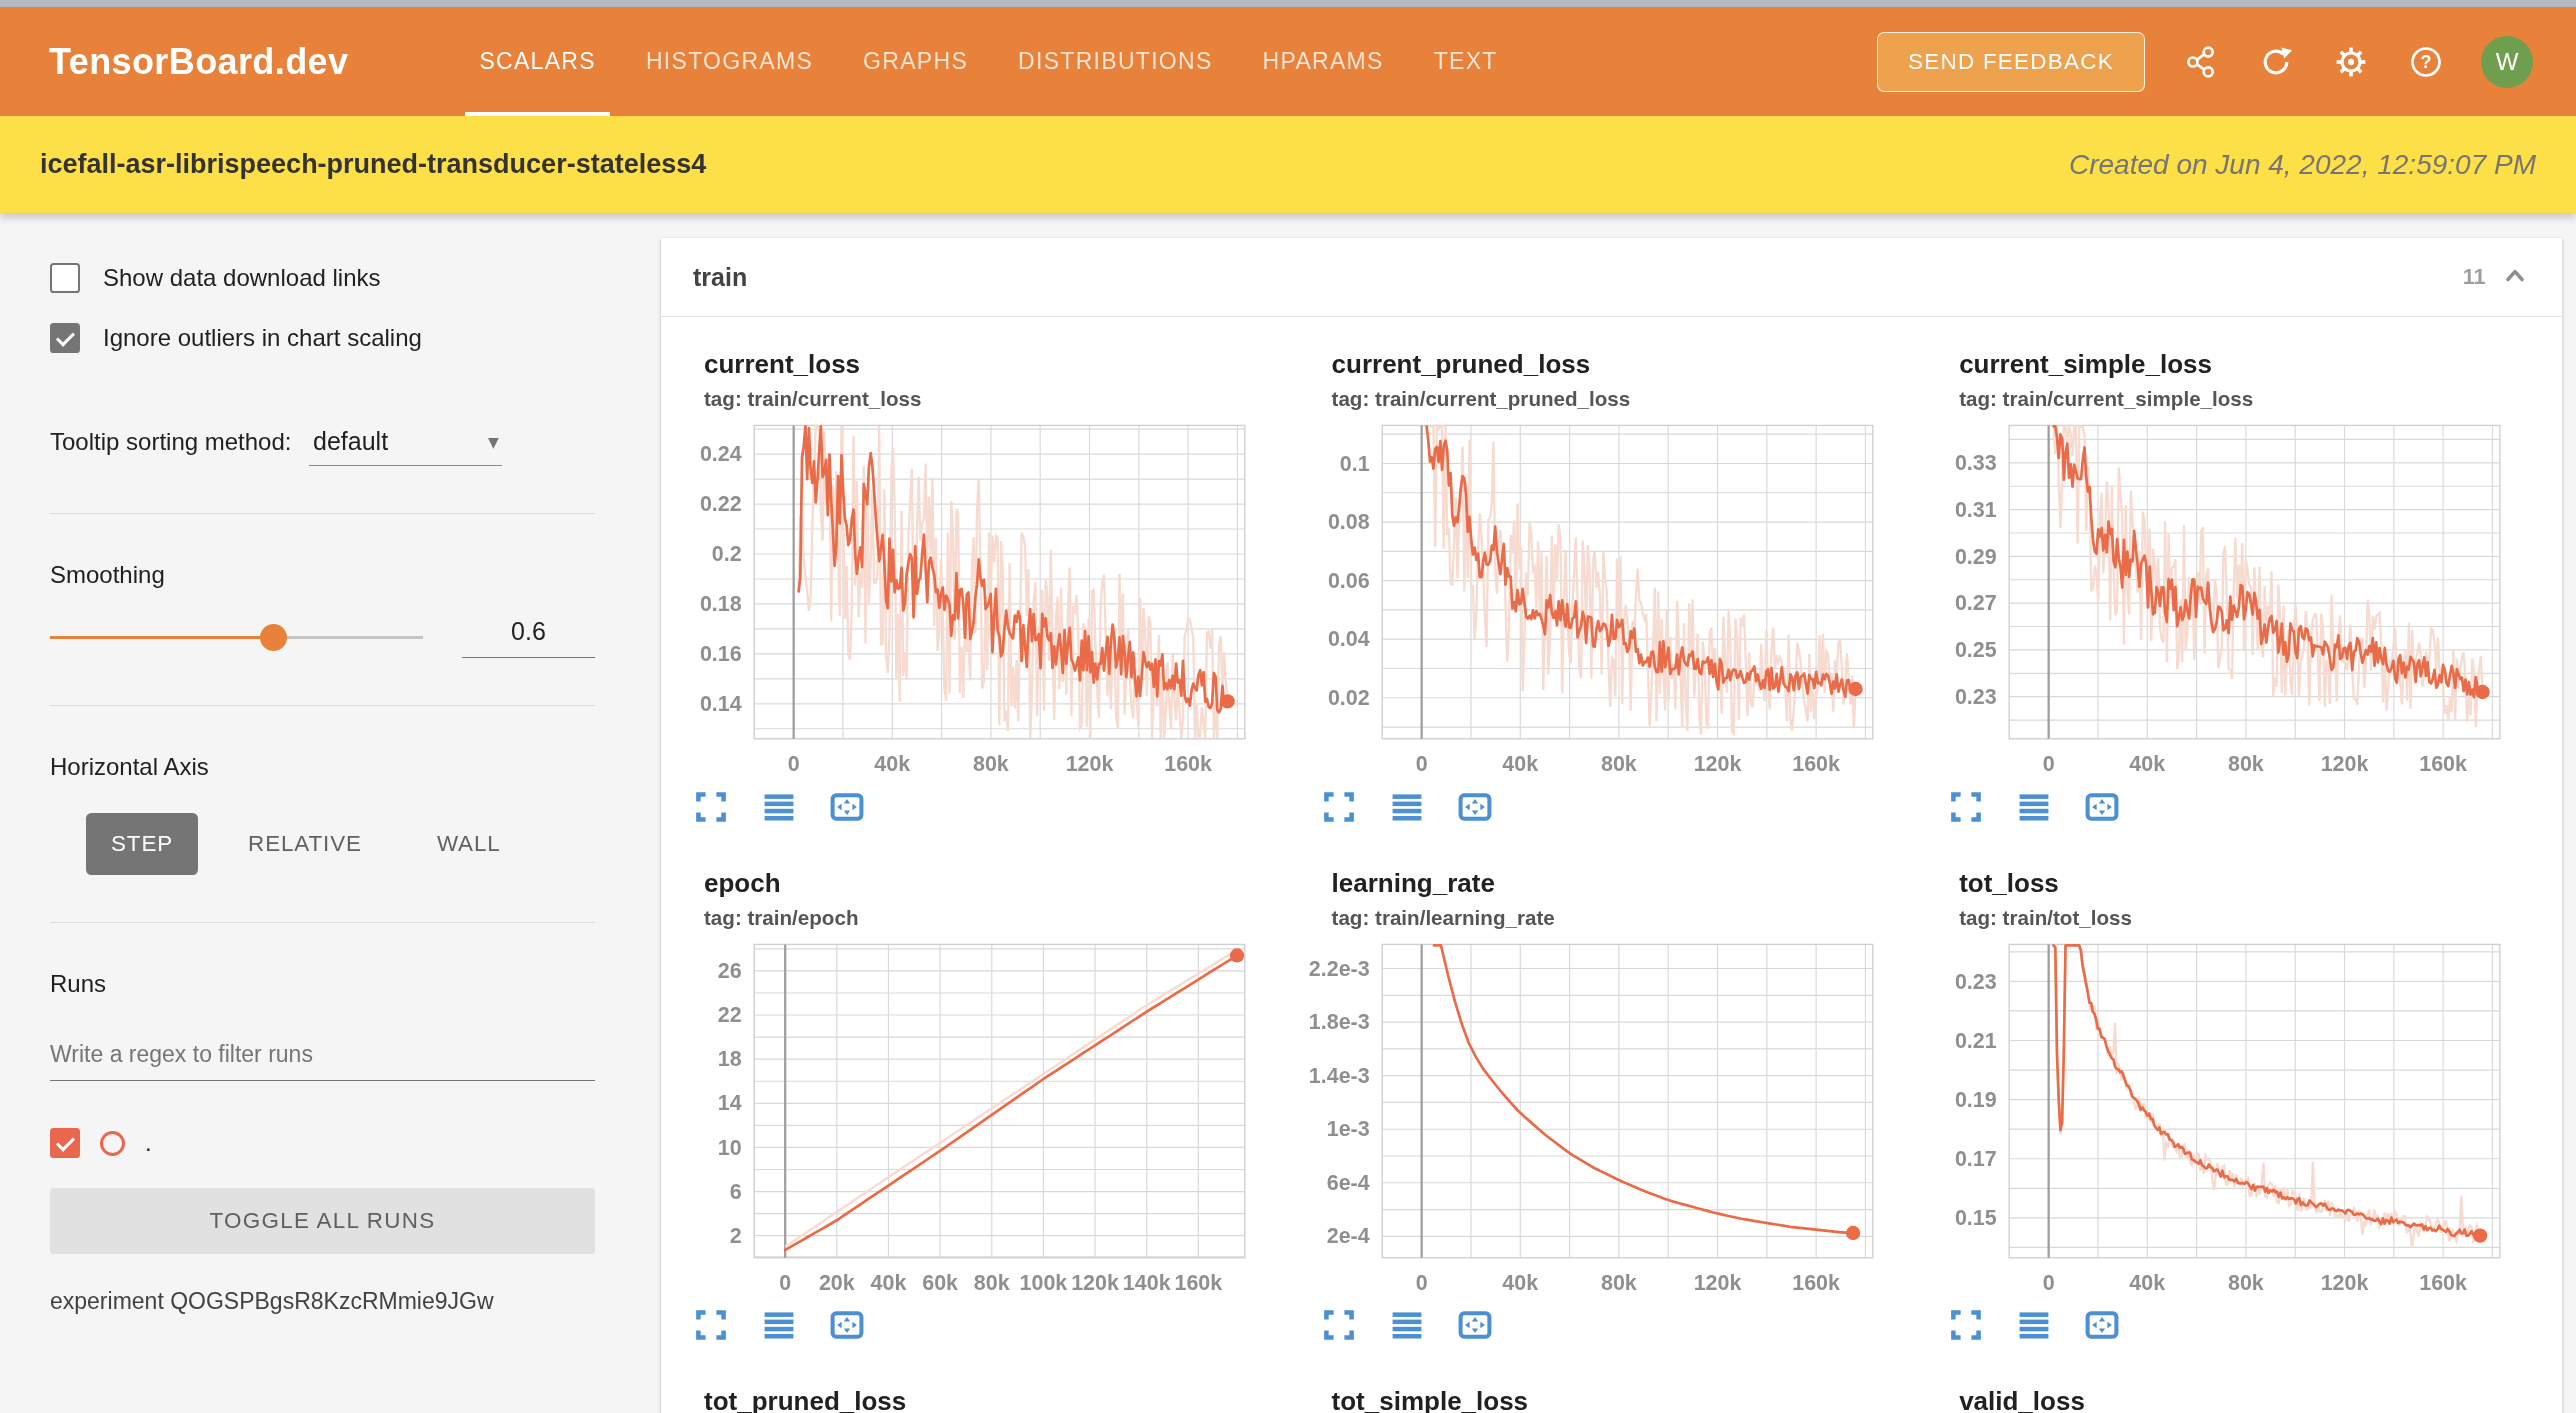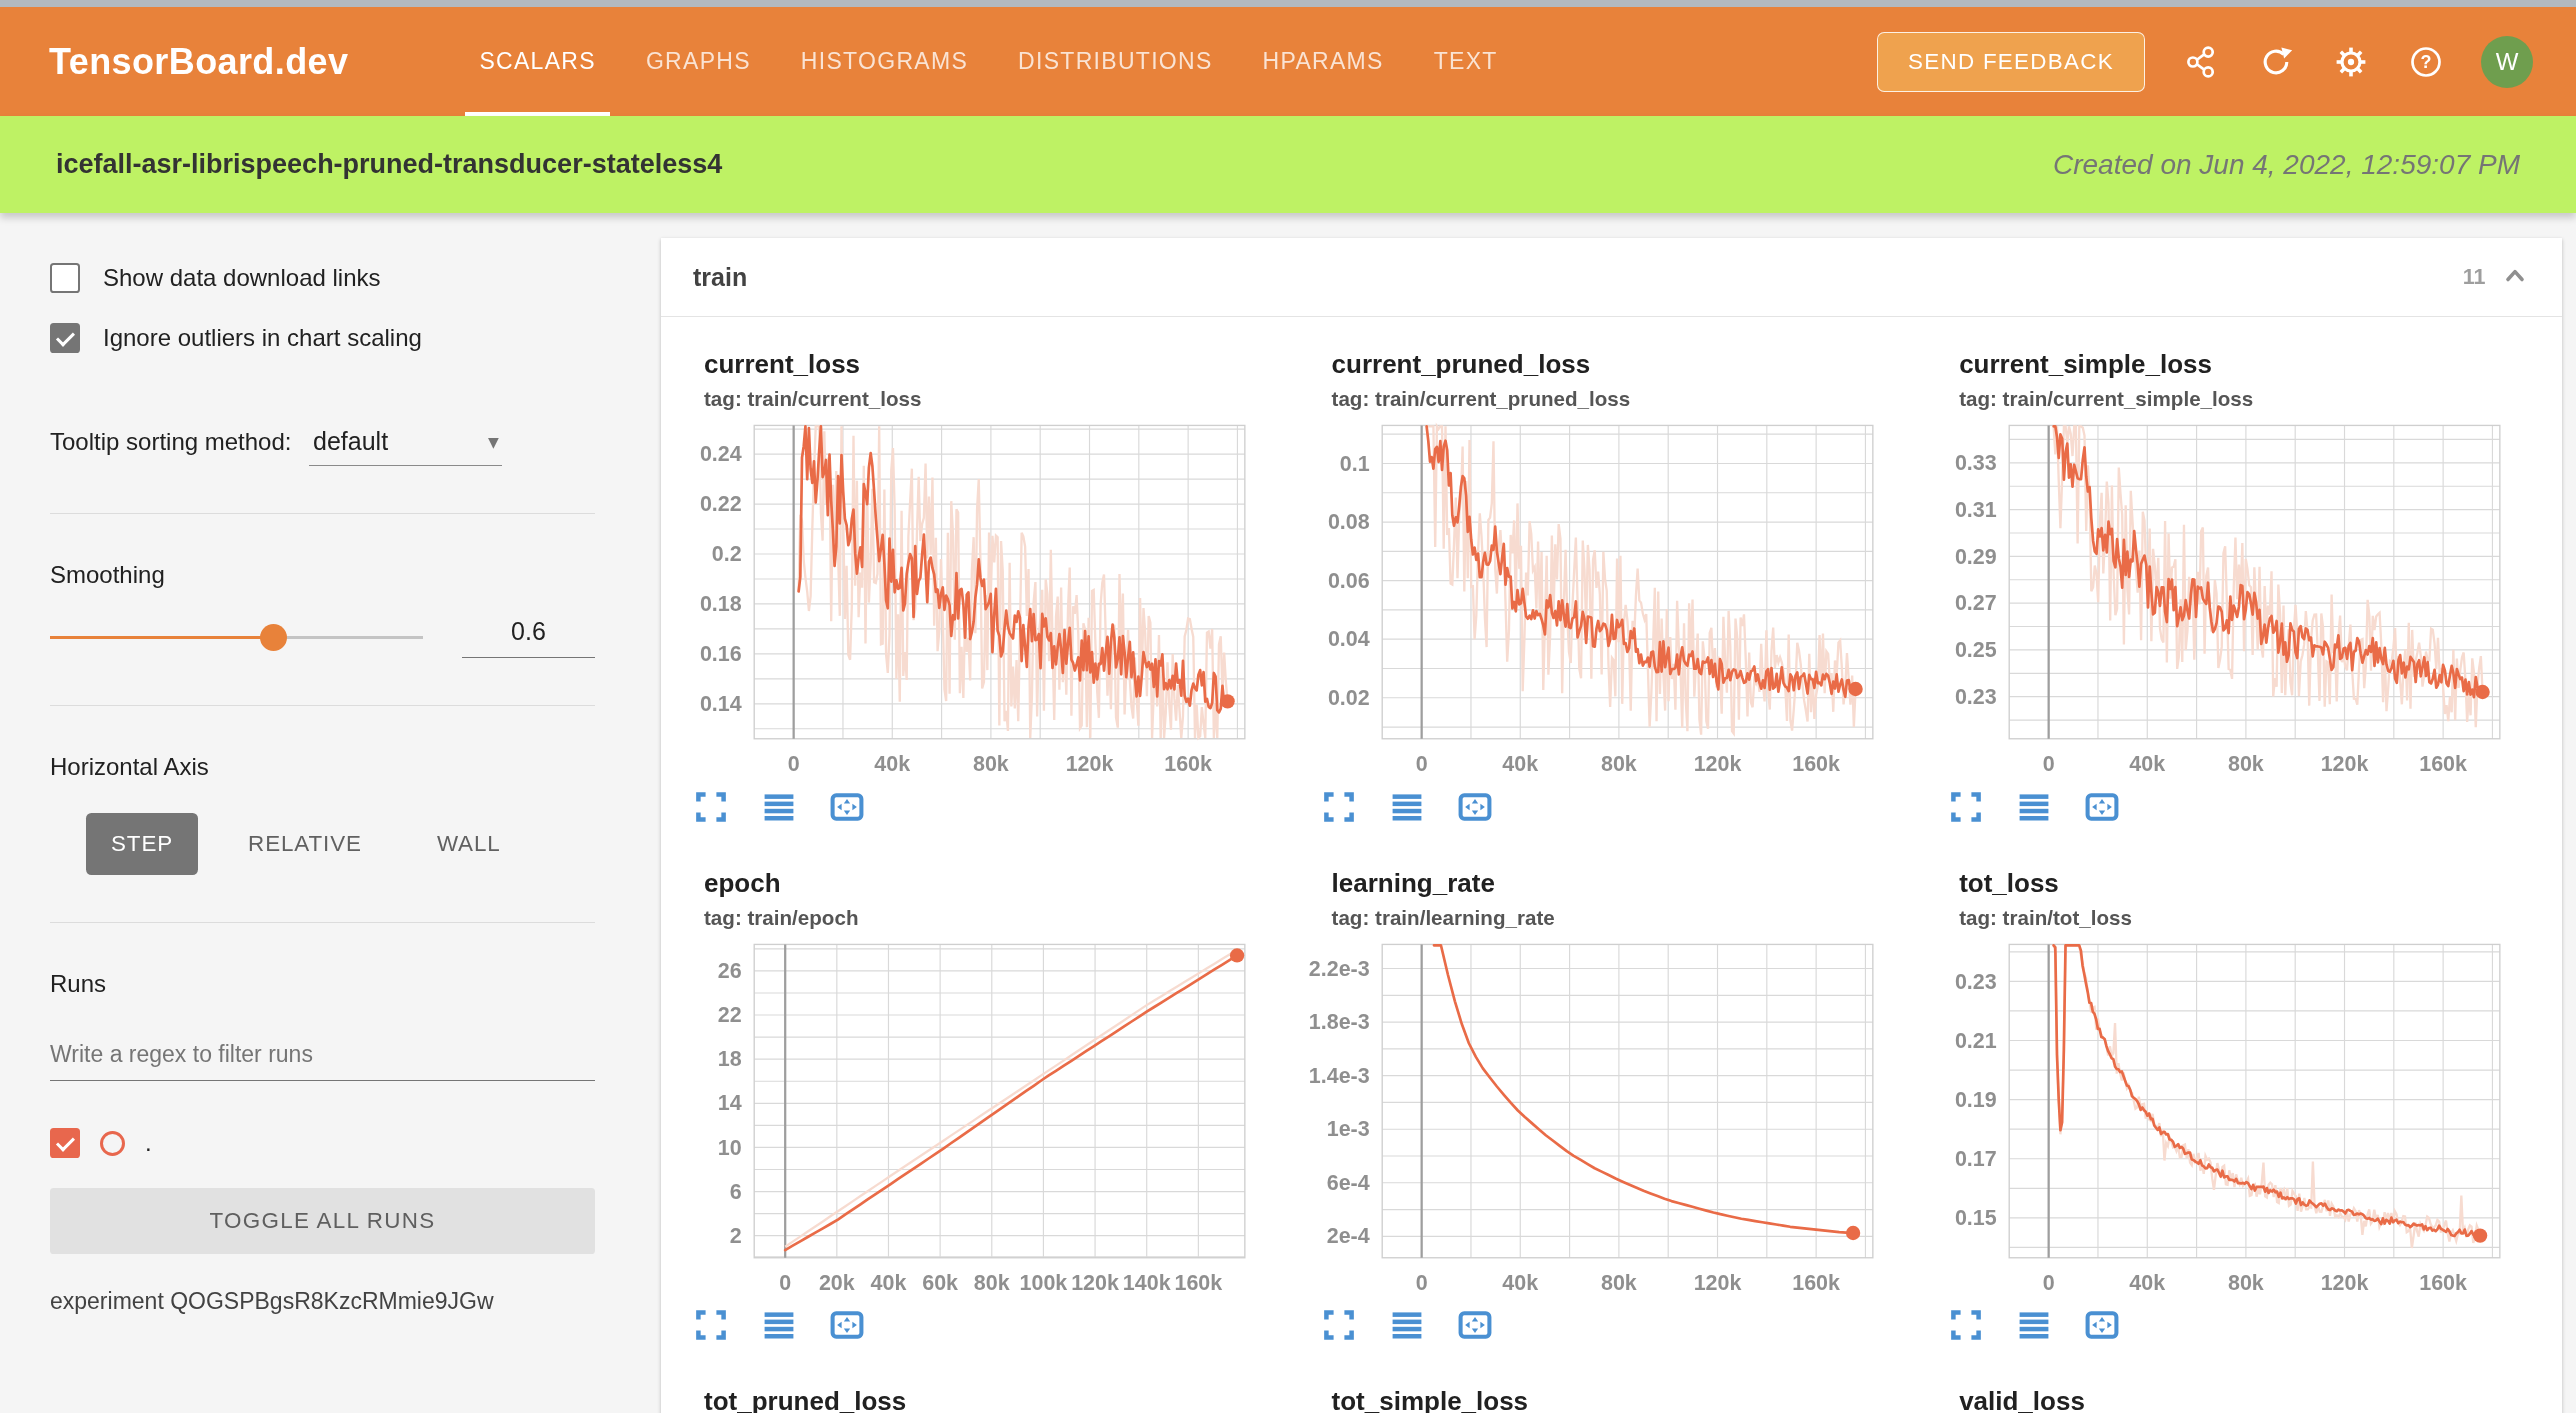--- a/index.html
+++ b/index.html
@@ -21,22 +21,22 @@
   .header-right { margin-left:auto; display:flex; align-items:center; gap:36px; }
   .feedback-btn { background:#efa24e; border:1.8px solid rgba(255,255,255,.85); border-radius:7.2px;
     color:#fff; font-size:22.4px; letter-spacing:1.3px; padding:16px 30px; cursor:pointer;
     font-family:inherit; }
   .hicon { width:39px; height:39px; display:flex; align-items:center; justify-content:center;
     cursor:pointer; }
   .avatar { width:52px; height:52px; border-radius:50%; background:#6f9e4e; color:#fff;
     font-size:24px; display:flex; align-items:center; justify-content:center; cursor:pointer; }
 
   
-  .titlebar { height:97px; background:#bef264; display:flex; align-items:center;
-    justify-content:space-between; padding:0 56px; box-shadow:0 4.5px 7.2px rgba(0,0,0,.18);
+  .titlebar { height:97px; background:#fde047; display:flex; align-items:center;
+    justify-content:space-between; padding:0 40px; box-shadow:0 4.5px 7.2px rgba(0,0,0,.18);
     position:relative; z-index:5; flex:none; }
   .exp-title { font-size:27px; font-weight:bold; color:#333; }
   .created { font-size:28px; font-style:italic; color:#757575; }
 
   
   .content { flex:1; display:flex; overflow:hidden; }
   aside { width:645px; flex:none; background:#f5f5f5; padding:50px 50px 0 50px; overflow:hidden; }
   .cb-row { display:flex; align-items:center; margin-bottom:30px; }
   .cb { width:30px; height:30px; border:2.7px solid #757575; border-radius:3.6px; background:#fff;
     margin-right:23px; position:relative; flex:none; cursor:pointer; }
@@ -99,22 +99,22 @@
 </head>
 <body>
 
 <div class="page">
   <div class="top-strip"></div>
 
   <header>
     <div class="logo">TensorBoard.dev</div>
     <nav>
       <div class="tab active">SCALARS</div>
+      <div class="tab">HISTOGRAMS</div>
       <div class="tab">GRAPHS</div>
-      <div class="tab">HISTOGRAMS</div>
       <div class="tab">DISTRIBUTIONS</div>
       <div class="tab">HPARAMS</div>
       <div class="tab">TEXT</div>
     </nav>
     <div class="header-right">
       <button class="feedback-btn">SEND FEEDBACK</button>
       <div class="hicon">
         <svg width="36" height="36" viewBox="0 0 40 40" fill="none" stroke="#fff" stroke-width="3">
           <circle cx="28" cy="9" r="5"></circle>
             <circle cx="11" cy="20" r="5"></circle>

